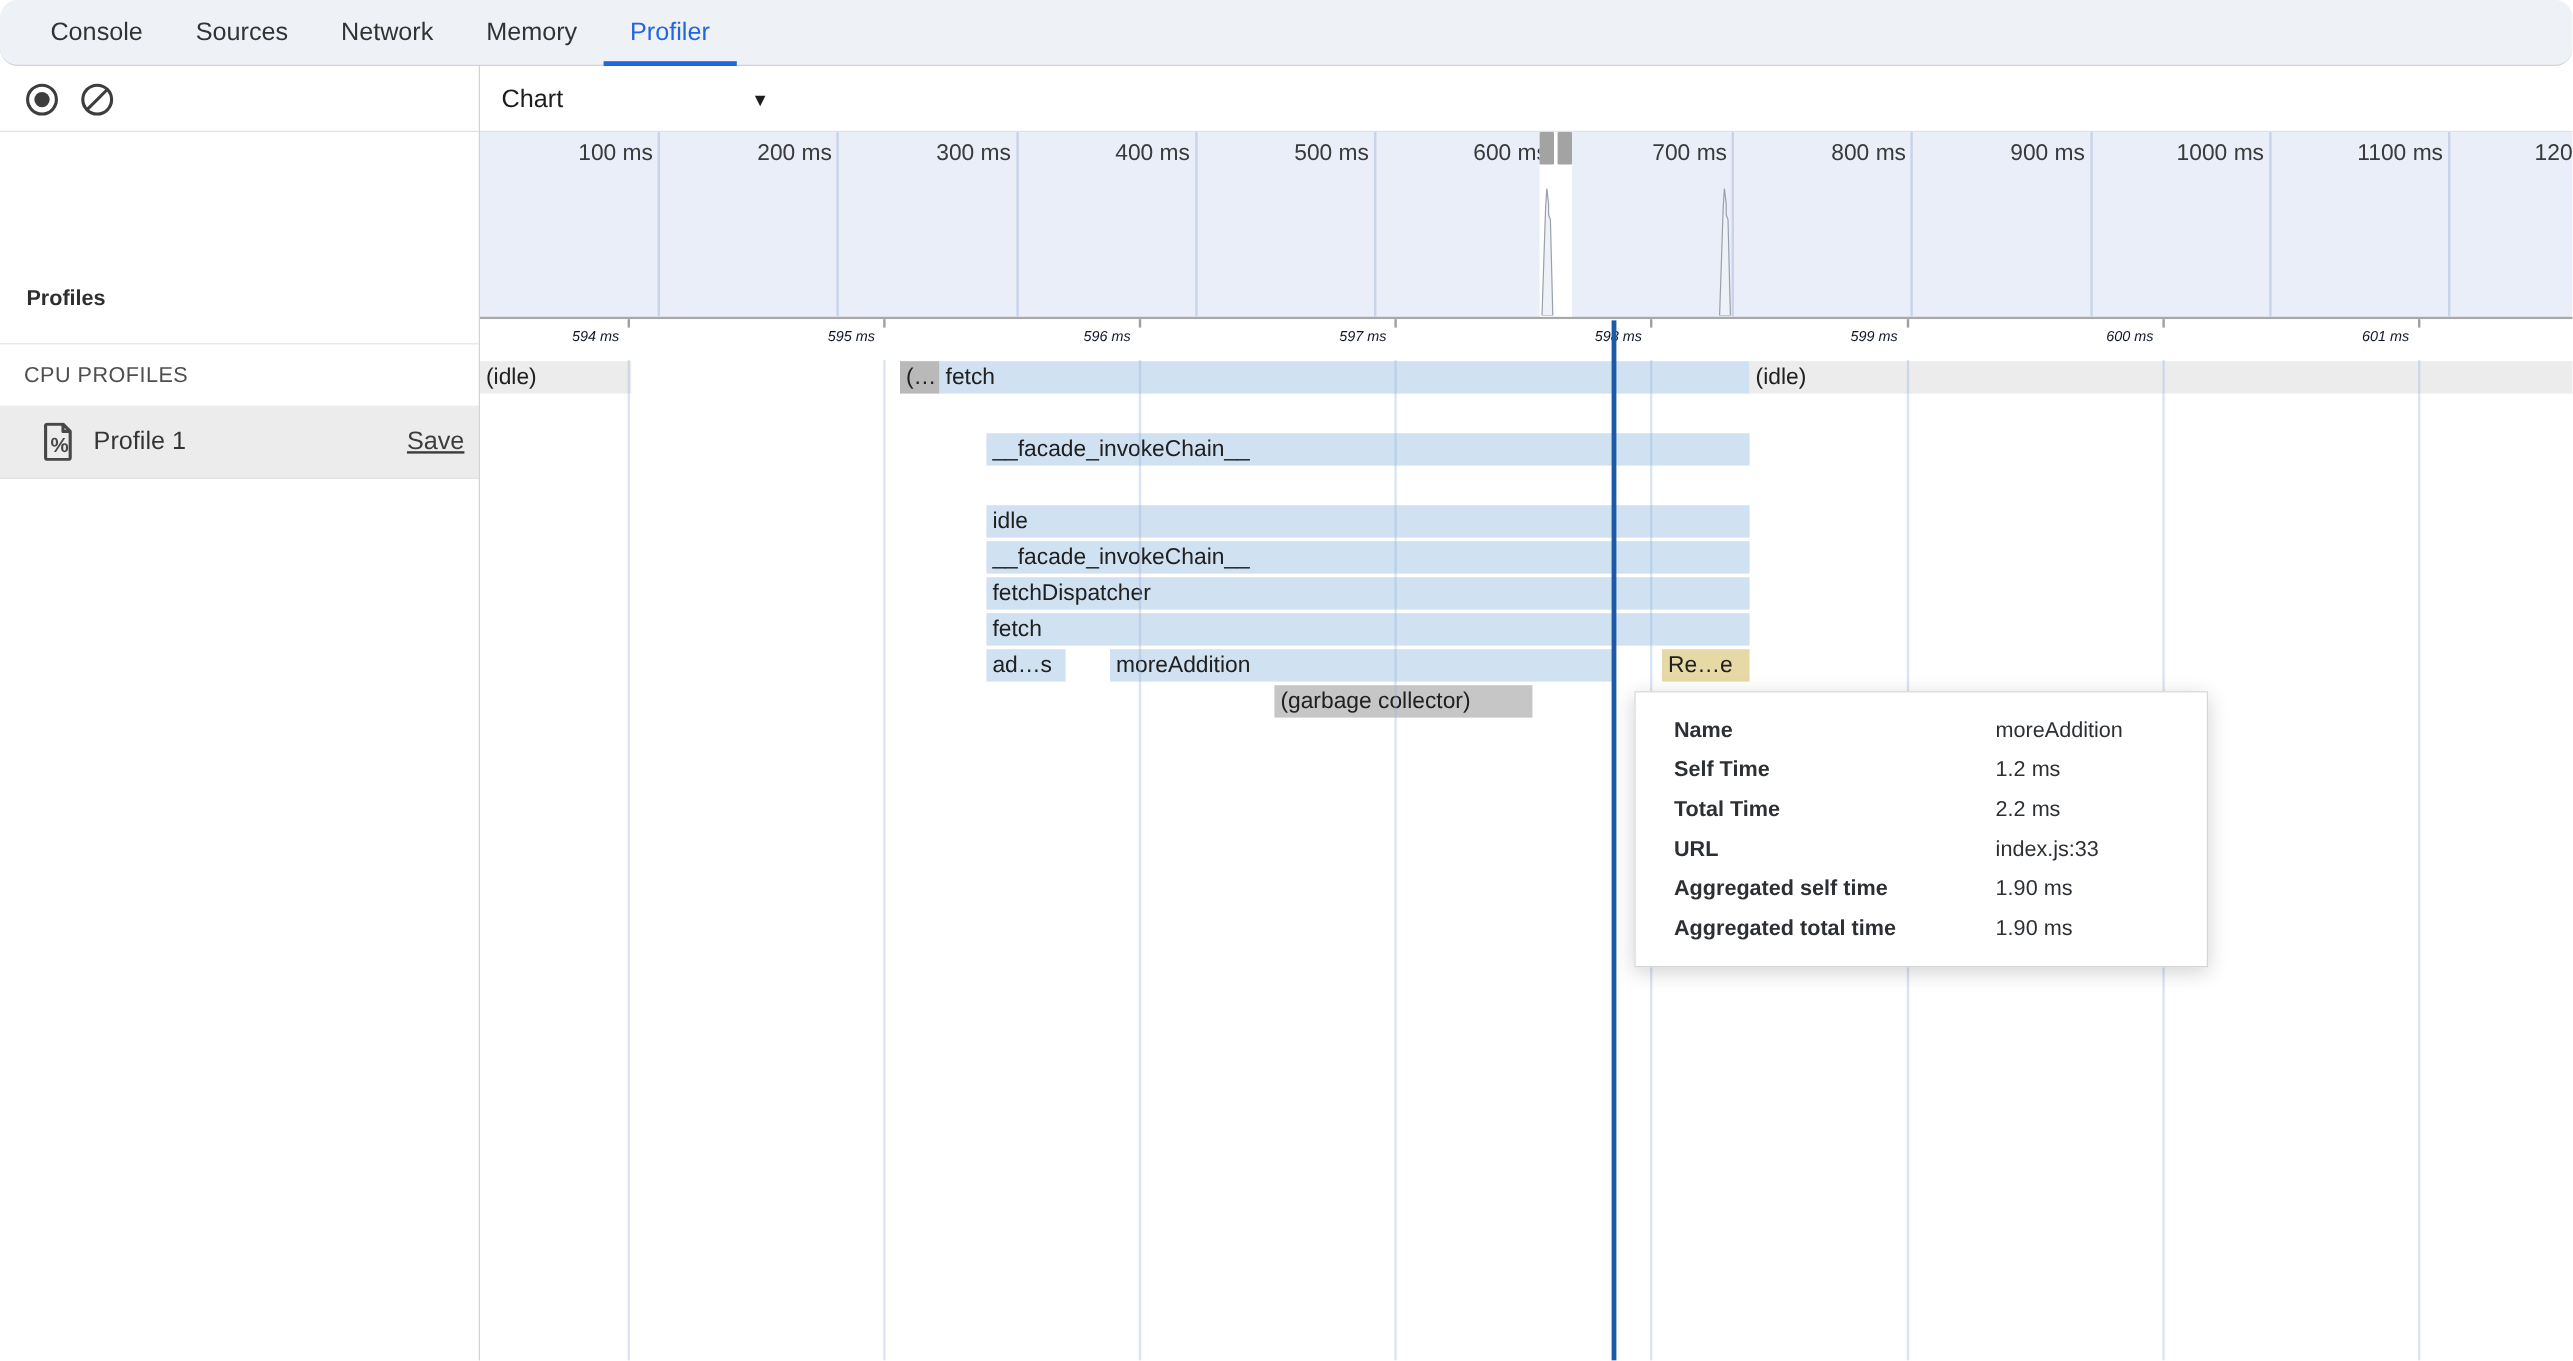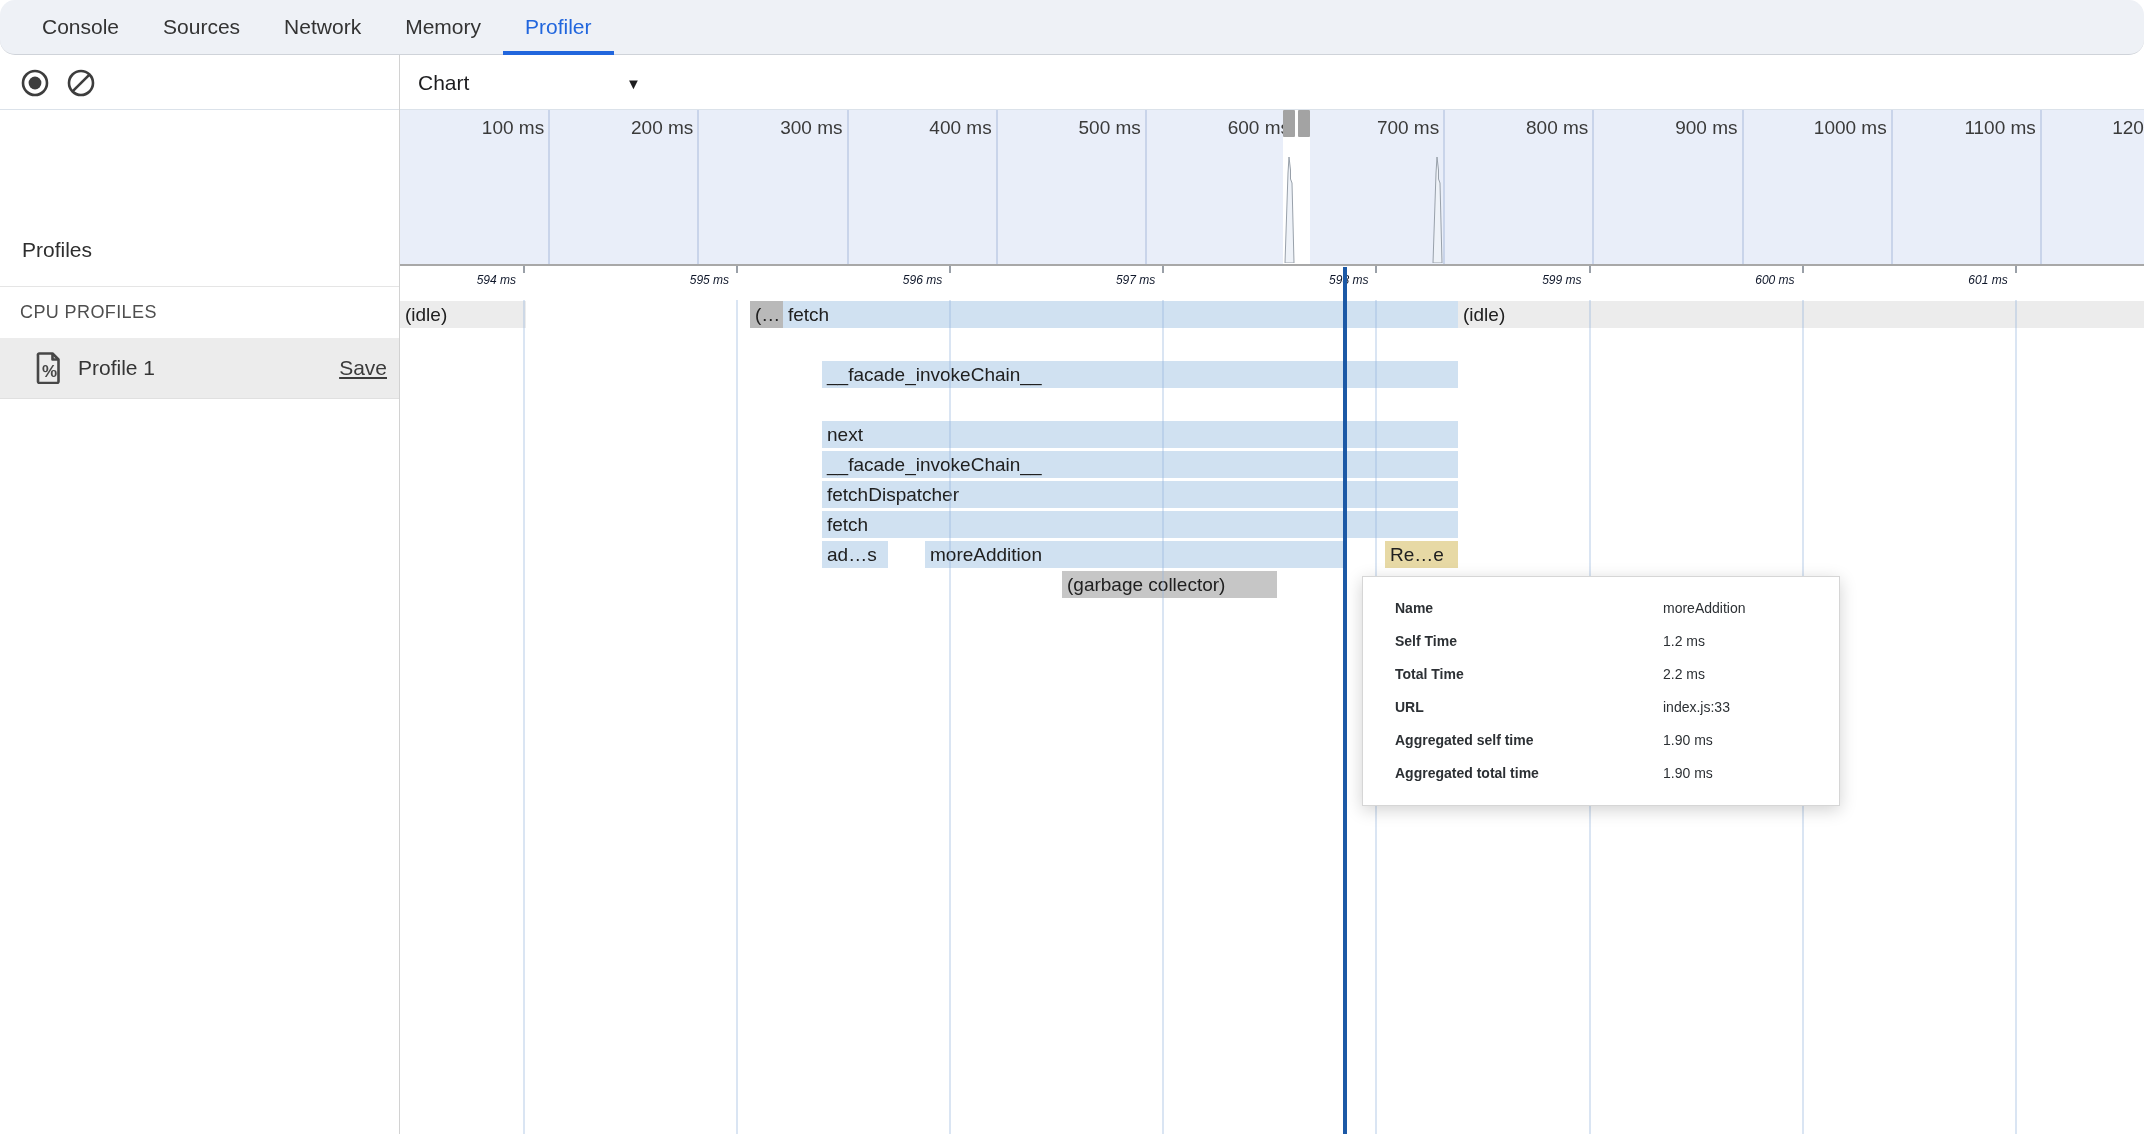--- a/index.html
+++ b/index.html
@@ -22,21 +22,21 @@
   .toolbar-right{position:absolute;left:400px;top:56px;width:1744px;height:54px;background:#fff;
        border-bottom:1px solid #dbe2ea;box-sizing:border-box;}
   .icon-btn{width:30px;height:30px;display:block;}
   .chart-select{position:absolute;left:0;top:0;height:54px;width:290px;display:flex;align-items:center;}
   .chart-select .lbl{position:absolute;left:18px;font-size:21px;color:#1d1d1f;}
   .chart-select .arrow{position:absolute;left:226px;font-size:15px;color:#1d1d1f;}
 
   
   .sidebar{position:absolute;left:0;top:110px;width:399px;height:1024px;background:#fff;}
   .side-border{position:absolute;left:399px;top:55px;width:1px;height:1079px;background:#d2d2d2;}
-  .profiles-title{position:absolute;left:22px;top:128px;font-size:21px;color:#2e2e2e;}
+  .profiles-title{position:absolute;left:22px;top:128px;font-size:18px;color:#2e2e2e;font-weight:bold;}
   .side-divider{position:absolute;left:0;top:176px;width:399px;height:1px;background:#e5e5e5;}
   .section-header{position:absolute;left:20px;top:192px;font-size:18px;color:#4e4e4e;letter-spacing:.4px;}
   .profile-row{position:absolute;left:0;top:228px;width:399px;height:61px;background:#ececec;
        border-bottom:1px solid #e0e0e0;display:flex;align-items:center;box-sizing:border-box;}
   .profile-row .doc{margin-left:36px;}
   .profile-row .pname{margin-left:16px;font-size:21px;color:#353535;}
   .profile-row .save{position:absolute;right:12px;font-size:21px;color:#3c3c3c;text-decoration:underline;cursor:pointer;}
 
   
   .content{position:absolute;left:400px;top:110px;width:1744px;height:1024px;background:#fff;overflow:hidden;}
@@ -56,21 +56,21 @@
   .rows{position:absolute;left:0;top:0;width:1744px;height:1024px;}
   .bar{position:absolute;height:27px;line-height:27px;font-size:19px;color:#202020;
        padding-left:5px;box-sizing:border-box;white-space:nowrap;overflow:hidden;}
   .gridline{position:absolute;top:190px;width:2px;height:834px;background:rgba(150,180,220,0.35);pointer-events:none;}
   .playhead{position:absolute;top:157px;width:4px;height:867px;background:var(--playhead);}
 
   
   .tooltip{position:absolute;left:962px;top:466px;width:478px;box-sizing:border-box;
        background:#fff;border:1px solid #d6d6d6;box-shadow:0 4px 16px rgba(0,0,0,.18);
        padding:15px 10px 15px 32px;z-index:30;}
-  .tt-row{display:flex;height:33px;line-height:33px;font-size:14px;color:#2c3034;}
+  .tt-row{display:flex;height:33px;line-height:33px;font-size:18px;color:#2c3034;}
   .tt-label{width:268px;font-weight:bold;}
   .tt-value{flex:1;}
 </style>
 </head>
 <body>
 
 <div id="app" style="--accent: #2166dd; --ovbg: #e9eef9; --playhead: #1c59a6;">
 
   <nav class="tabbar" id="tabbar">
       <div class="tab">Console</div>
@@ -165,21 +165,21 @@
         <div class="dt-label" style="left: 1274.6px; width: 120px;">600 ms</div>
         <div class="stub" style="left: 1614.7px;"></div>
         <div class="dt-label" style="left: 1487.7px; width: 120px;">601 ms</div>
       </div>
     <div class="rows" id="rows">
         <div class="bar" style="left: 0px; width: 126px; top: 191px; background: rgb(236, 236, 236);">(idle)</div>
         <div class="bar" style="left: 350px; width: 33px; top: 191px; background: rgb(185, 185, 185);">(…</div>
         <div class="bar" style="left: 383px; width: 675px; top: 191px; background: rgb(208, 225, 241);">fetch</div>
         <div class="bar" style="left: 1058px; width: 686px; top: 191px; background: rgb(236, 236, 236);">(idle)</div>
         <div class="bar" style="left: 422px; width: 636px; top: 251px; background: rgb(208, 225, 241);">__facade_invokeChain__</div>
-        <div class="bar" style="left: 422px; width: 636px; top: 311px; background: rgb(208, 225, 241);">next</div>
+        <div class="bar" style="left: 422px; width: 636px; top: 311px; background: rgb(208, 225, 241);">idle</div>
         <div class="bar" style="left: 422px; width: 636px; top: 341px; background: rgb(208, 225, 241);">__facade_invokeChain__</div>
         <div class="bar" style="left: 422px; width: 636px; top: 371px; background: rgb(208, 225, 241);">fetchDispatcher</div>
         <div class="bar" style="left: 422px; width: 636px; top: 401px; background: rgb(208, 225, 241);">fetch</div>
         <div class="bar" style="left: 422px; width: 66px; top: 431px; background: rgb(208, 225, 241);">ad…s</div>
         <div class="bar" style="left: 525px; width: 420px; top: 431px; background: rgb(208, 225, 241);">moreAddition</div>
         <div class="bar" style="left: 985px; width: 73px; top: 431px; background: rgb(231, 217, 165);">Re…e</div>
         <div class="bar" style="left: 662px; width: 215px; top: 461px; background: rgb(198, 198, 198);">(garbage collector)</div>
       </div>
     <div id="grids">
         <div class="gridline" style="left: 123px;"></div>

